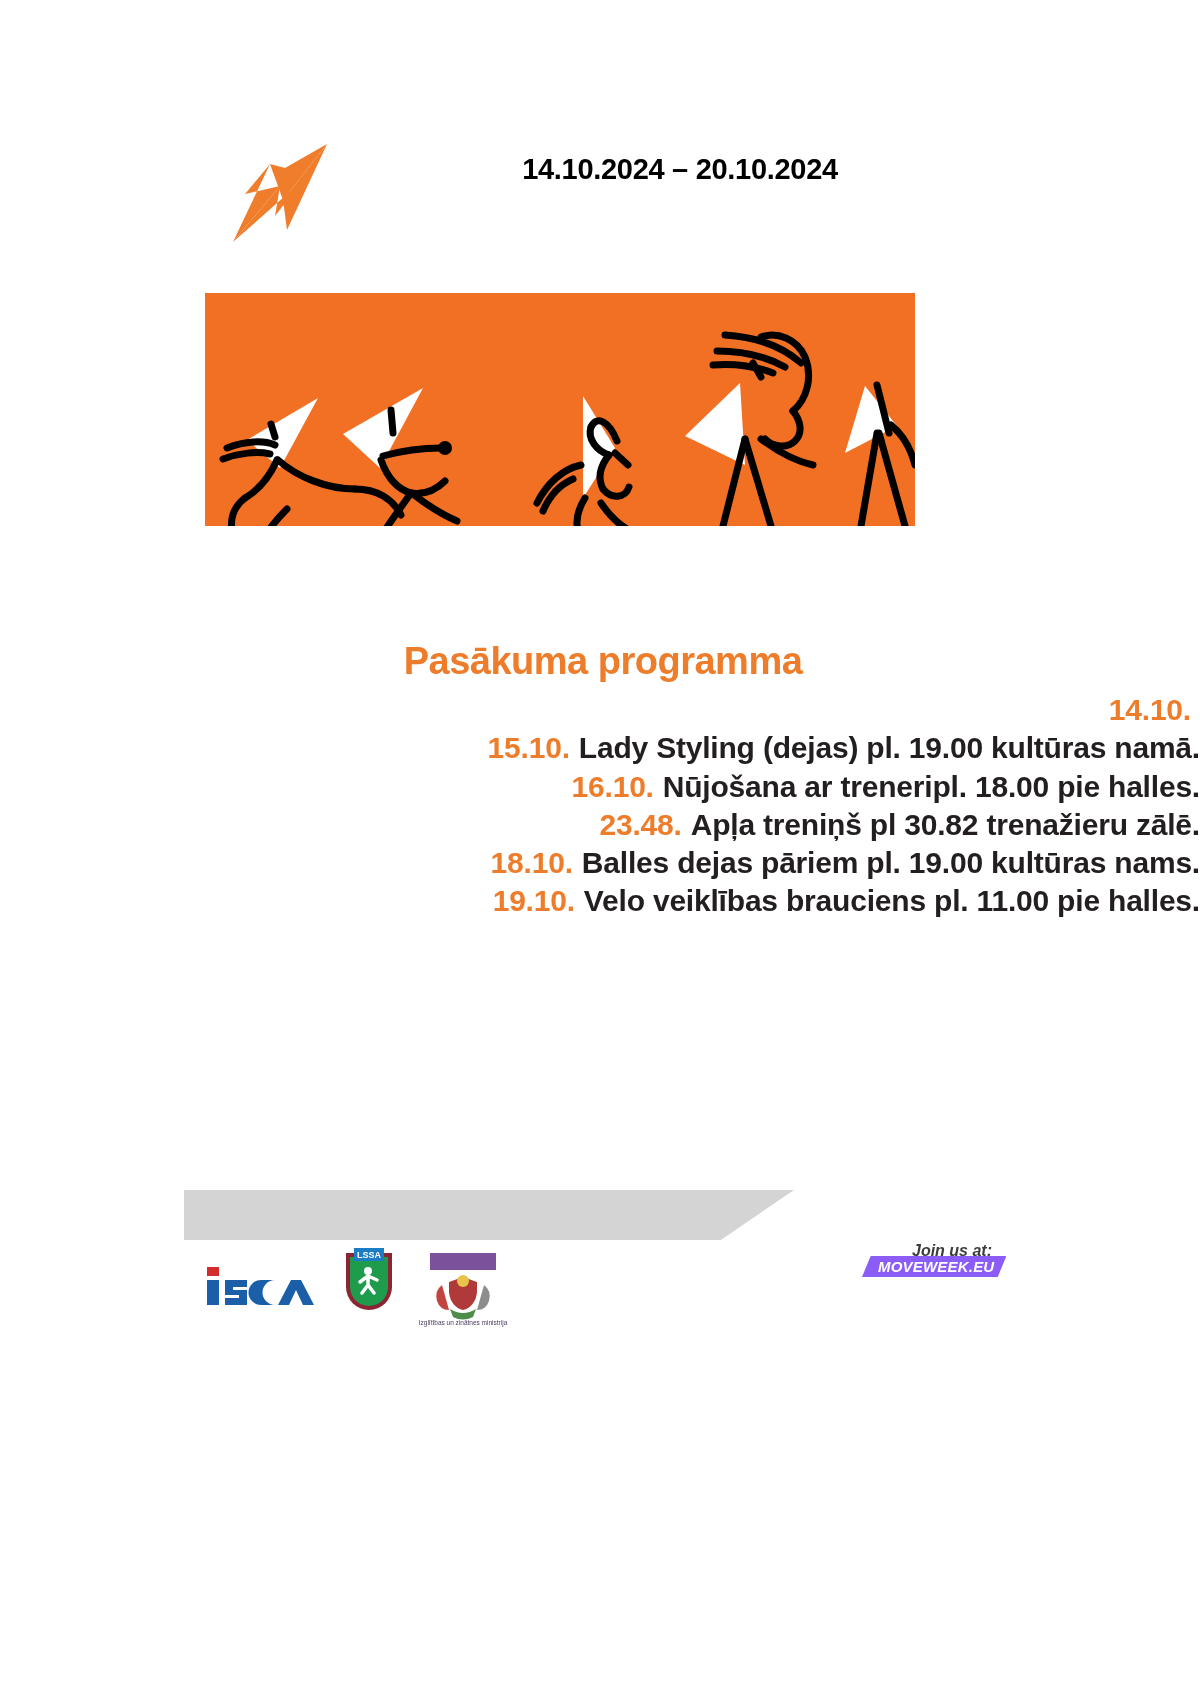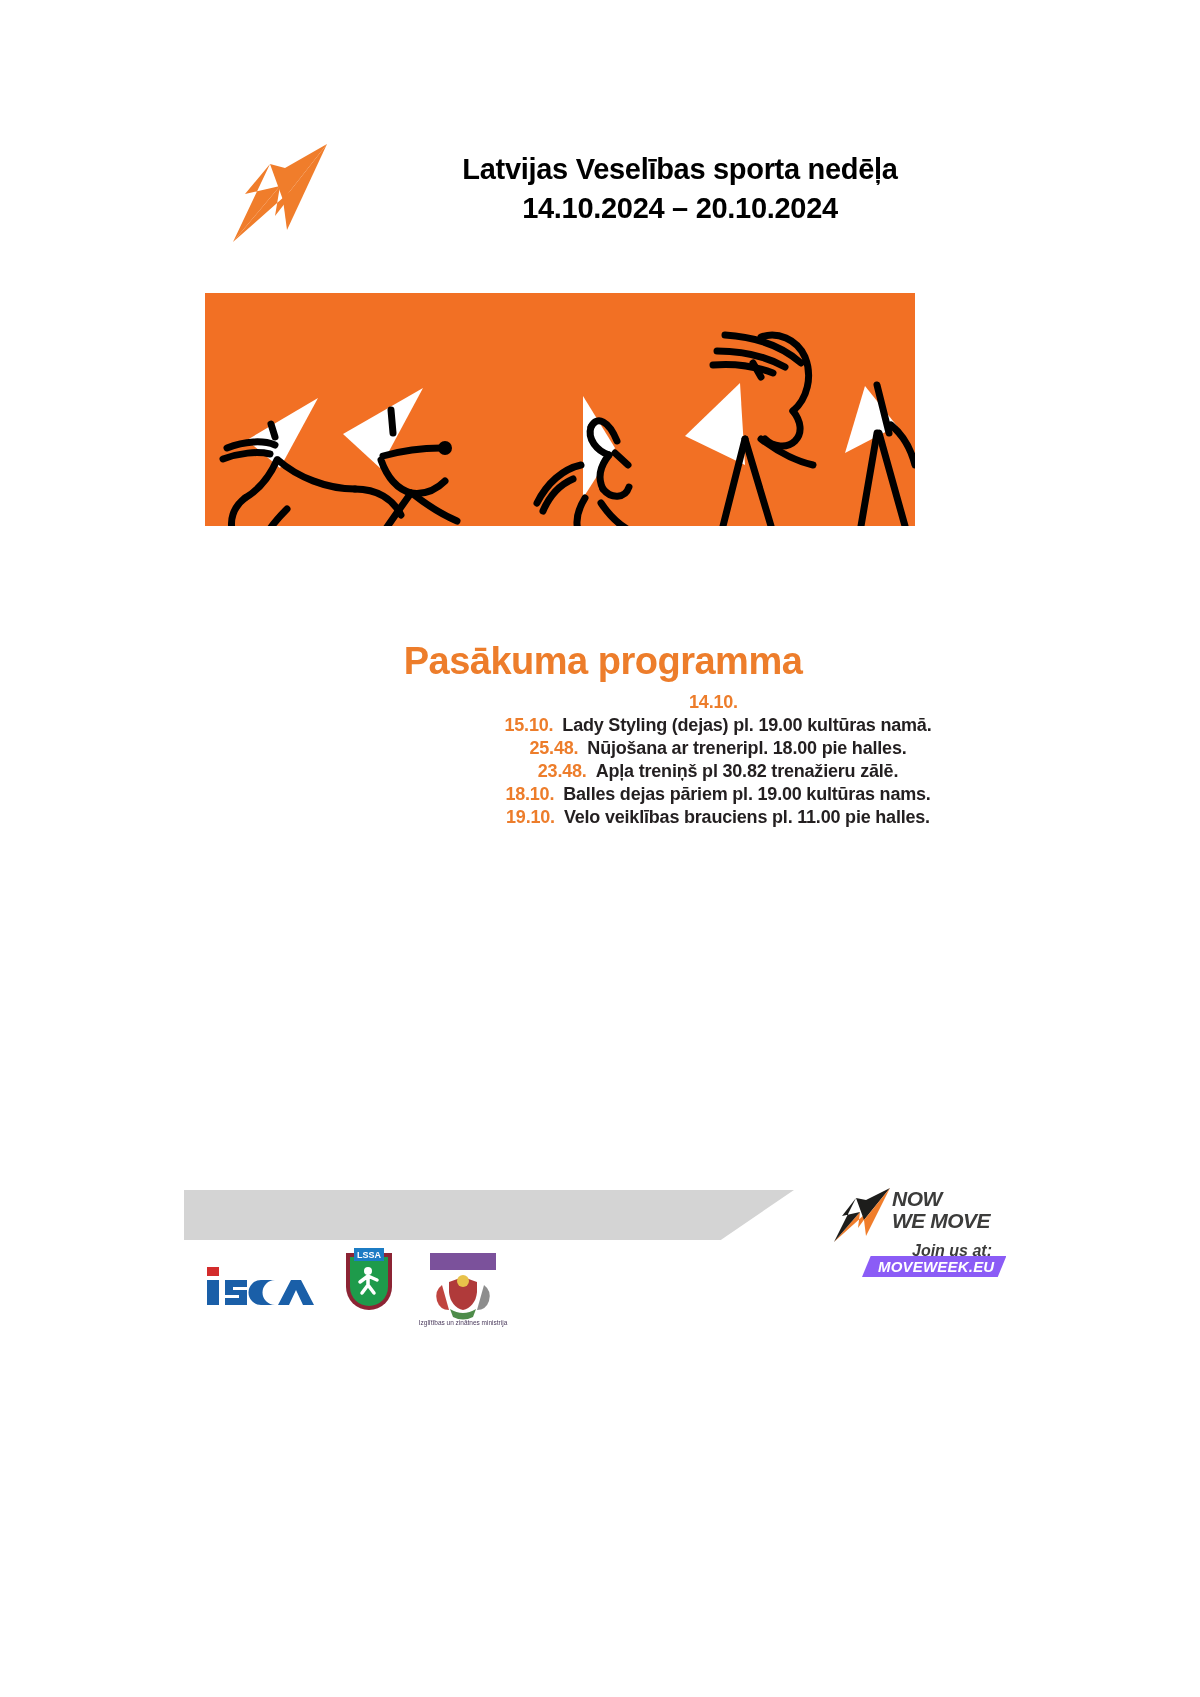--- a/index.html
+++ b/index.html
@@ -71,23 +71,23 @@
   }
   .program-list {
     list-style: none;
     margin: 0;
     padding: 0;
     width: 1200px;
   }
   .program-row {
     display: flex;
     align-items: baseline;
-    justify-content: center;
+    justify-content: flex-end;
     padding-left: 236px;
-    font-size: 18px;
+    font-size: 30px;
     font-weight: bold;
     line-height: 1.275;
     white-space: nowrap;
     letter-spacing: -0.2px;
   }
   .row-date {
     color: #ED7D2B;
     margin-right: 9px;
   }
   .row-text {
@@ -187,21 +187,20 @@
   <div class="header-logo">
     <svg viewBox="0 0 110 110" width="110" height="110" aria-hidden="true">
       <polygon points="8,104 55,48 50,78 78,42" fill="#F07D2B"></polygon>
       <polygon points="8,104 55,48 20,56 45,26" fill="#F07D2B"></polygon>
       <polygon points="45,26 58,62 102,6 60,30" fill="#F07D2B"></polygon>
       <polygon points="58,62 62,92 102,6" fill="#F07D2B"></polygon>
     </svg>
   </div>
 
   <div class="header-text">
-    <span>Latvijas Veselības sporta  nedēļa</span>
     <span class="header-line2">14.10.2024 – 20.10.2024</span>
   </div>
 </div>
 
 <div class="banner">
   <svg viewBox="0 0 710 233" preserveAspectRatio="none" aria-hidden="true">
     <rect x="0" y="0" width="710" height="233" fill="#F27024"></rect>
     <g fill="#FFFFFF">
       <polygon points="113,105 75,175 42,147"></polygon>
       <polygon points="218,95 175,175 138,141"></polygon>
@@ -260,21 +259,21 @@
   <h2 class="program-title">Pasākuma programma</h2>
   <ul class="program-list">
     <li class="program-row">
       <span class="row-date">14.10.</span>
     </li>
     <li class="program-row">
       <span class="row-date">15.10.</span>
       <span class="row-text">Lady Styling (dejas) pl. 19.00 kultūras namā.</span>
     </li>
     <li class="program-row">
-      <span class="row-date">25.48.</span>
+      <span class="row-date">16.10.</span>
       <span class="row-text">Nūjošana ar treneripl. 18.00 pie halles.</span>
     </li>
     <li class="program-row">
       <span class="row-date">23.48.</span>
       <span class="row-text">Apļa treniņš pl 30.82 trenažieru zālē.</span>
     </li>
     <li class="program-row">
       <span class="row-date">18.10.</span>
       <span class="row-text">Balles dejas pāriem pl. 19.00 kultūras nams.</span>
     </li>
@@ -282,34 +281,20 @@
       <span class="row-date">19.10.</span>
       <span class="row-text">Velo veiklības brauciens pl. 11.00 pie halles.</span>
     </li>
   </ul>
 </section>
 
 <div class="footer">
 
   <div class="footer-band"></div>
 
-  <div class="nwm-logo">
-    <div class="nwm-mark">
-      <svg viewBox="0 0 60 58" width="60" height="58" aria-hidden="true">
-        <polygon points="2,56 28,26 26,42 42,20" fill="#F07D2B"></polygon>
-        <polygon points="2,56 28,26 10,30 24,12" fill="#1D1D1B"></polygon>
-        <polygon points="24,12 32,34 58,2 34,14" fill="#1D1D1B"></polygon>
-        <polygon points="32,34 34,50 58,2" fill="#F07D2B"></polygon>
-      </svg>
-    </div>
-    <div class="nwm-words">
-      <div>NOW</div>
-      <div>WE MOVE</div>
-    </div>
-  </div>
 
   <div class="join-line">Join us at:</div>
   <div class="moveweek-badge">MOVEWEEK.EU</div>
 </div>
 
 <div class="sponsors">
 
   <div class="isca">
     <svg viewBox="0 0 110 44" width="110" height="44" aria-hidden="true">
       <rect x="2" y="4" width="12" height="9" fill="#D32C2C"></rect>

